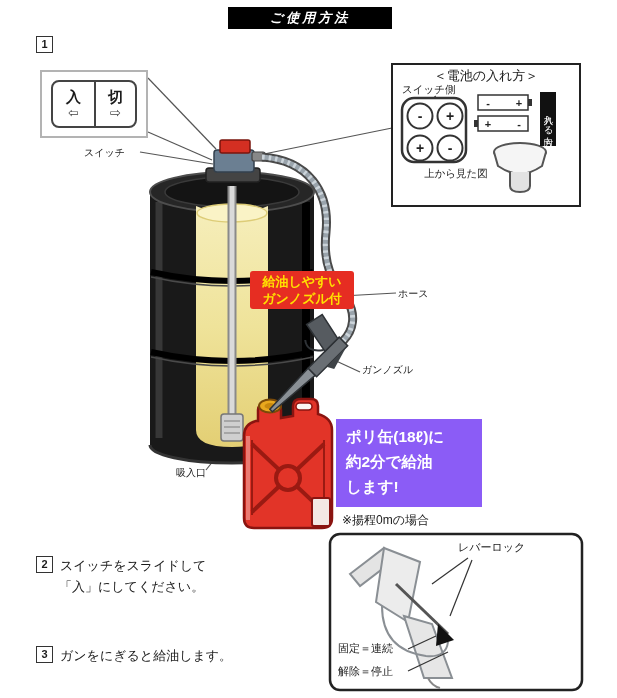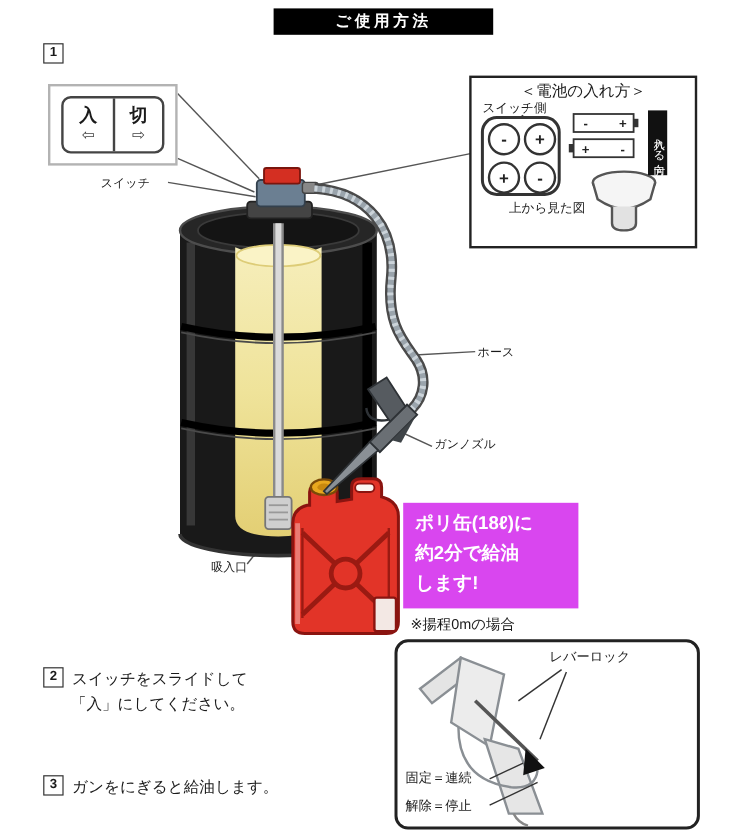--- a/index.html
+++ b/index.html
@@ -19,21 +19,21 @@
            display:flex;align-items:center;justify-content:center;}
   .swinner{width:86px;height:48px;border:2.5px solid #444;border-radius:8px;
            display:grid;grid-template-columns:1fr 1fr;background:#fff;box-sizing:border-box;}
   .swcell{display:flex;flex-direction:column;align-items:center;justify-content:center;line-height:1;}
   .swcell+.swcell{border-left:2px solid #444;}
   .swchar{font-size:15px;font-weight:bold;}
   .swarrow{font-size:13px;color:#444;margin-top:2px;}
   .ptr{font-size:10px;}
   .badge{background:#e62d22;color:#ffe100;font-weight:bold;font-size:13px;line-height:17px;
          text-align:center;padding:2px 0;border-radius:3px;}
-  .infobox{background:#d946ef;color:#fff;font-weight:bold;font-size:15.5px;line-height:25px;
+  .infobox{background:#8b5cf6;color:#fff;font-weight:bold;font-size:15.5px;line-height:25px;
            padding:5px 10px;box-sizing:border-box;}
   .note{font-size:12px;}
   .btitle{font-weight:normal;font-size:13px;text-align:center;}
   .bsmall{font-size:10.5px;}
   .vbar{background:#111;color:#fff;font-size:9.5px;writing-mode:vertical-rl;
         text-align:center;display:flex;align-items:center;justify-content:center;}
   .levertext{font-size:11px;}
 </style>
 </head>
 <body>
@@ -155,21 +155,21 @@
       <path d="M428,678 Q432,686 440,688" fill="none" stroke="#888"></path>
       <g stroke="#333" stroke-width="1.2" fill="none">
         <path d="M468,558 L432,584"></path>
         <path d="M472,560 L450,616"></path>
         <path d="M408,649 L436,636"></path>
         <path d="M408,671 L448,652"></path>
       </g>
     </g>
   </svg>
 
-  <div class="abs hdr" style="left:228px;top:7px;width:183px;height:22px;">
+  <div class="abs hdr" style="left:228px;top:7px;width:164px;height:22px;font-style:italic;">
     <span>ご使用方法</span>
   </div>
 
   <div class="abs step" style="left:36px;top:36px;width:560px;">
     <span class="numbox">1</span>
   </div>
 
   <div class="abs swouter" style="left:40px;top:70px;width:108px;height:68px;">
     <div class="swinner">
       <div class="swcell">
@@ -183,20 +183,24 @@
     </div>
   </div>
 
   <div class="abs ptr" style="left:84px;top:146px;">スイッチ</div>
 
   <div class="abs btitle" style="left:392px;top:67px;width:188px;">＜電池の入れ方＞</div>
   <div class="abs bsmall" style="left:402px;top:83px;">スイッチ側</div>
   <div class="abs vbar" style="left:540px;top:92px;width:16px;height:54px;">入れる方向</div>
   <div class="abs bsmall" style="left:396px;top:167px;width:120px;text-align:center;">上から見た図</div>
 
+  <div class="abs badge" style="left:250px;top:271px;width:104px;">
+    <div>給油しやすい</div>
+    <div>ガンノズル付</div>
+  </div>
 
   <div class="abs ptr" style="left:398px;top:287px;">ホース</div>
   <div class="abs ptr" style="left:362px;top:363px;">ガンノズル</div>
   <div class="abs ptr" style="left:176px;top:466px;">吸入口</div>
 
   <div class="abs infobox" style="left:336px;top:419px;width:146px;height:88px;">
     <div>ポリ缶(18ℓ)に</div>
     <div>約2分で給油</div>
     <div>します!</div>
   </div>

